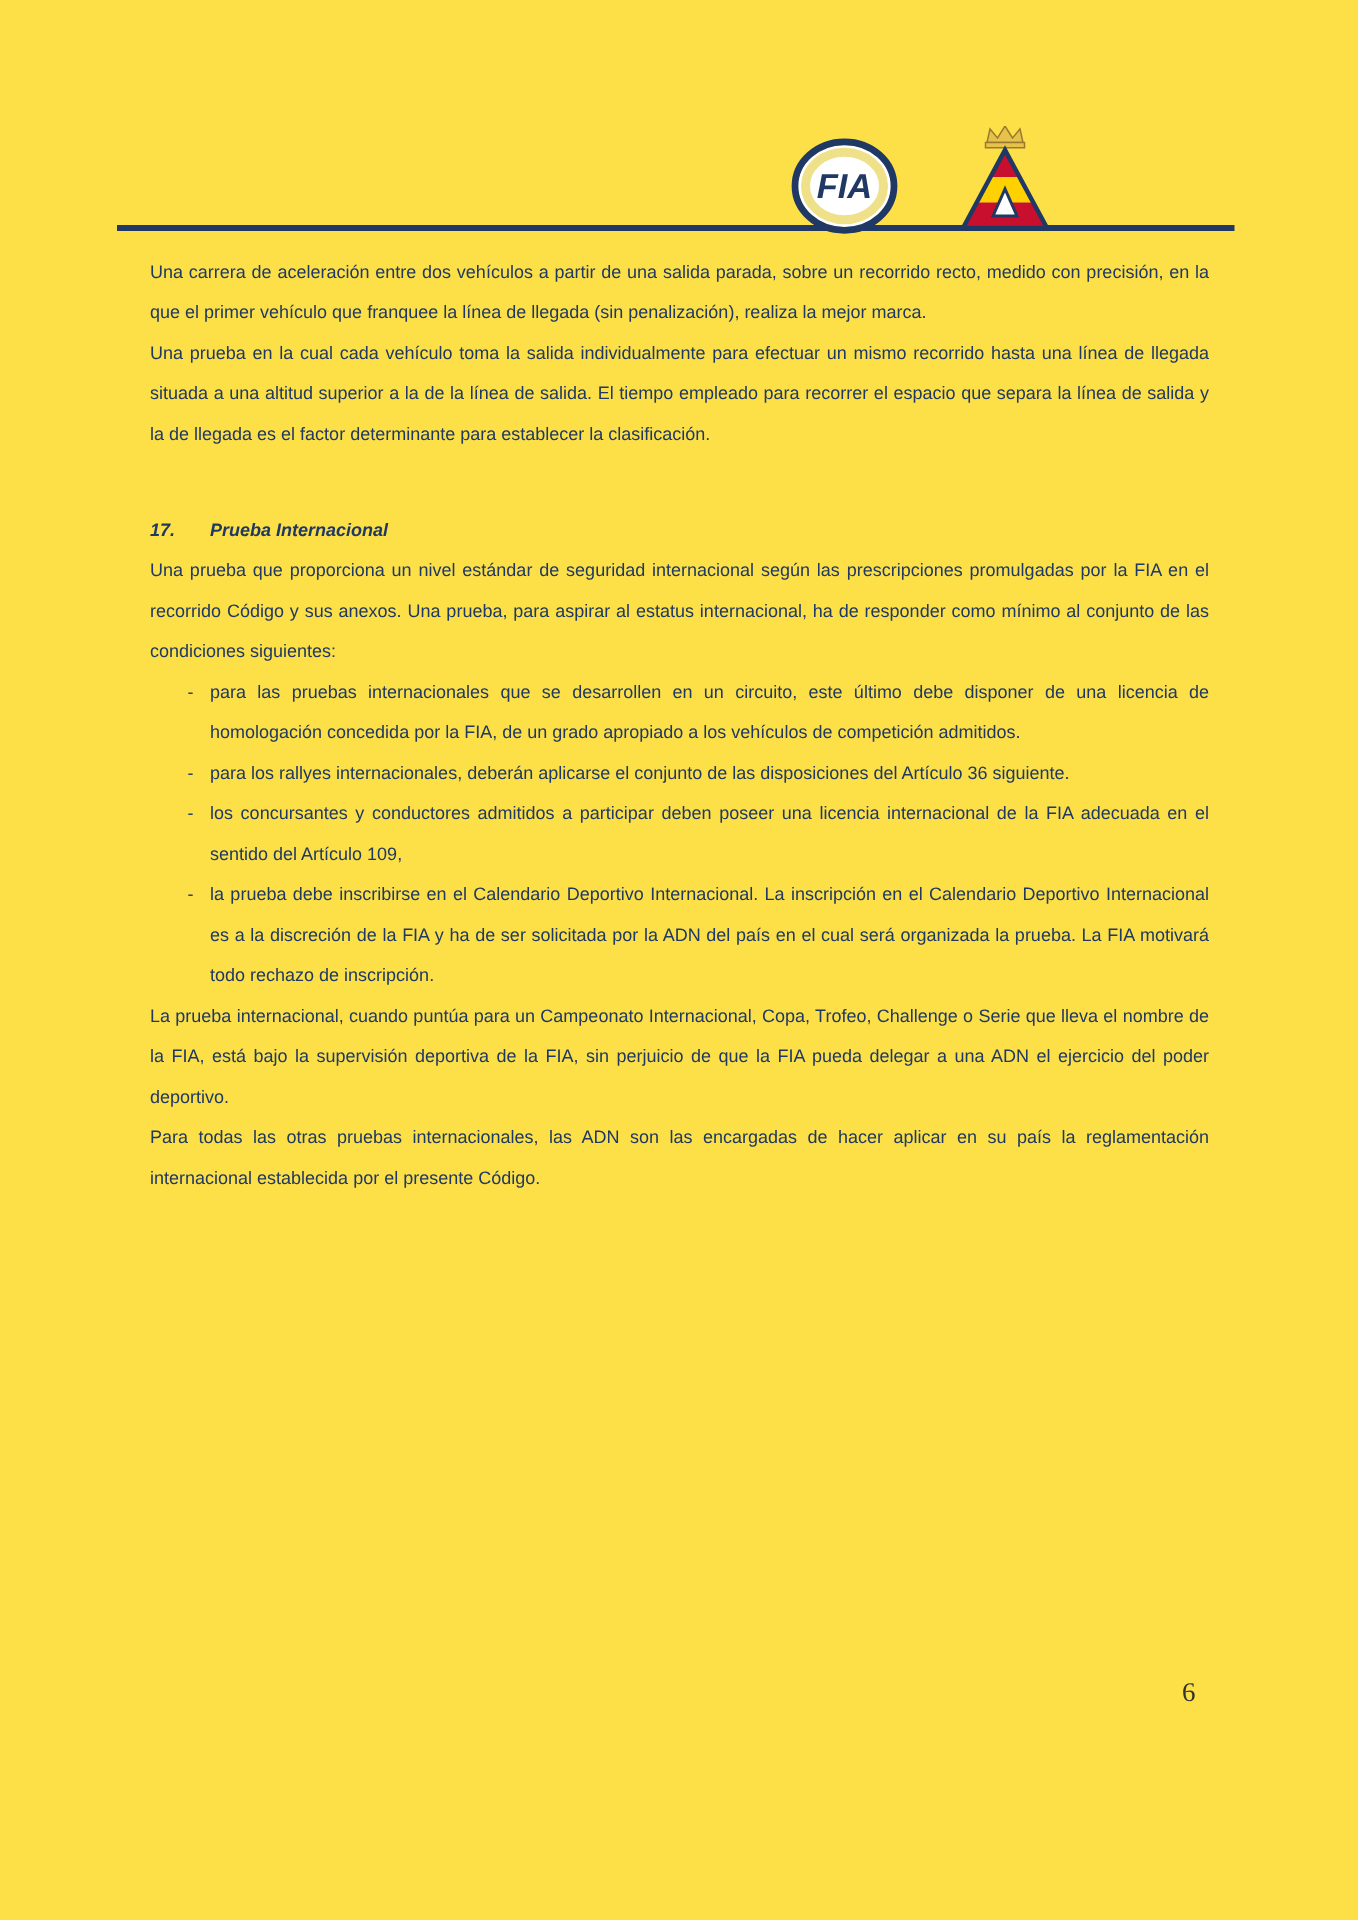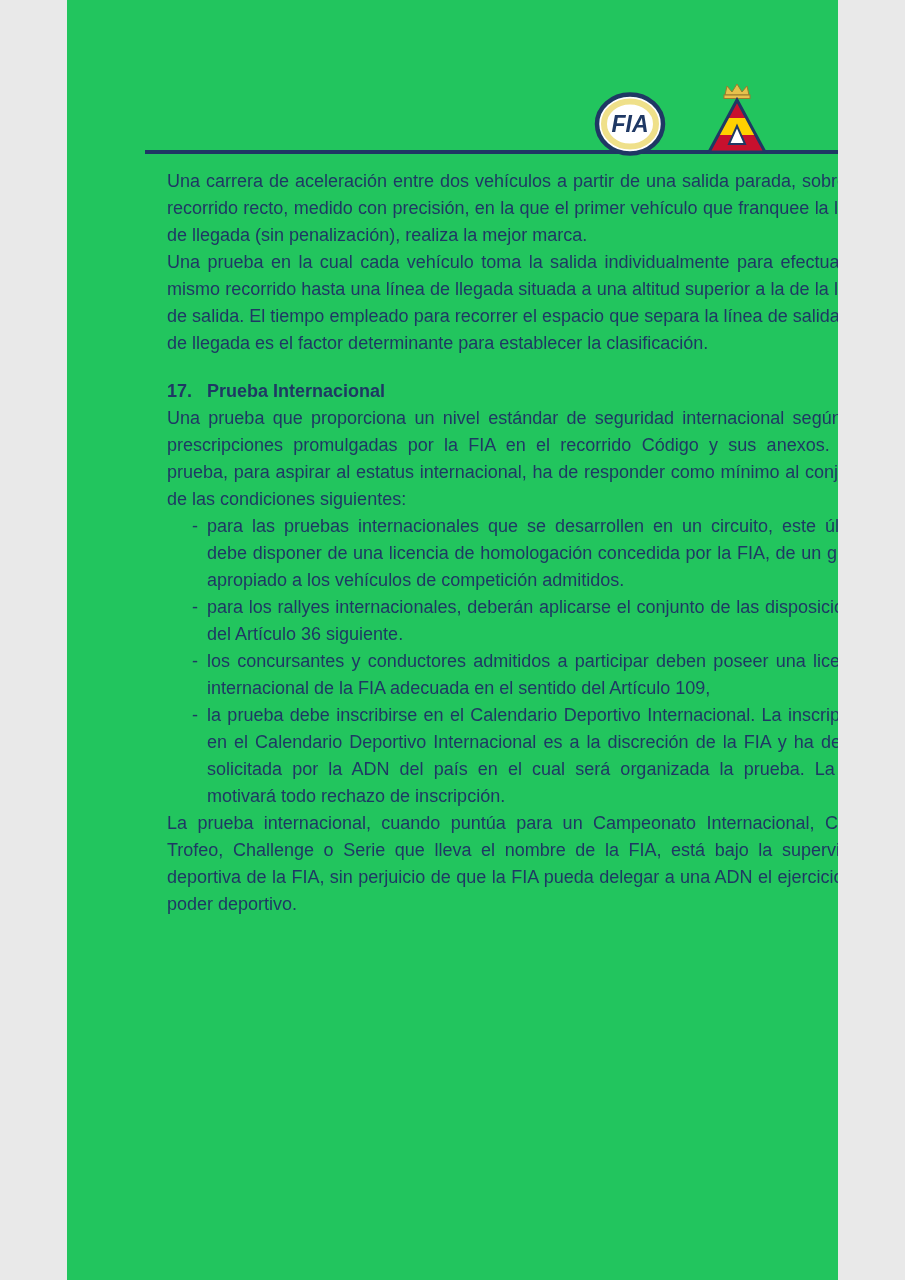--- a/index.html
+++ b/index.html
@@ -1,20 +1,20 @@
 <!DOCTYPE html>
 <html><head>
 <meta charset="utf-8">
 <style>
   html,body { margin:0; padding:0; background:#e9e9e9; }
   .page {
     position:relative;
-    width:771px; height:1280px;
+    width:905px; height:1280px;
     margin:0 auto;
-    background:#22c55e;
+    background:#fde047;
     font-family:"Liberation Sans", sans-serif;
     color:#1F3864;
     overflow:hidden;
   }
   
   .header-rule {
     position:absolute;
     left:78px; top:150px;
     width:745px; height:4px;
     background:#1F3864;
@@ -25,30 +25,31 @@
   }
   .rfeda-logo {
     position:absolute; left:620px; top:84px;
     width:84px; height:72px;
   }
   
   .content {
     position:absolute;
     left:100px; top:168px;
     width:706px;
-    font-size:18px;
+    font-size:12px;
     line-height:27px;
   }
   .content p { margin:0; }
   .justify { text-align:justify; }
   .indent-a { margin-left:55px; }
   .line-b { margin-left:15px; }
   .section-heading {
-    margin-top:21px;
+    margin-top:37px;
     font-weight:bold;
+    font-style:italic;
   }
   .sec-num { display:inline-block; width:40px; }
   .indent-b { margin-left:40px; }
   .bullet { display:flex; margin-left:25px; }
   .bullet .marker { flex:0 0 15px; }
   .bullet .bullet-text { flex:1 1 auto; }
   .page-number {
     position:absolute;
     left:788px; top:1118px;
     font-family:"Liberation Serif", serif;
@@ -123,18 +124,19 @@
     </div>
 
     <div class="bullet">
       <span class="marker">-</span>
       <p class="justify bullet-text">la prueba debe inscribirse en el Calendario Deportivo Internacional. La inscripción en el Calendario Deportivo Internacional es a la discreción de la FIA y ha de ser solicitada por la ADN del país en el cual será organizada la prueba. La FIA motivará todo rechazo de inscripción.</p>
     </div>
 
 
     <p class="justify indent-b">La prueba internacional, cuando puntúa para un Campeonato Internacional, Copa, Trofeo, Challenge o Serie que lleva el nombre de la FIA, está bajo la supervisión deportiva de la FIA, sin perjuicio de que la FIA pueda delegar a una ADN el ejercicio del poder deportivo.</p>
 
+    <p class="justify indent-b">Para todas las otras pruebas internacionales, las ADN son las encargadas de hacer aplicar en su país la reglamentación internacional establecida por el presente Código.</p>
 
   </main>
 
   <div class="page-number">6</div>
 
 </div>
 
 </body></html>

